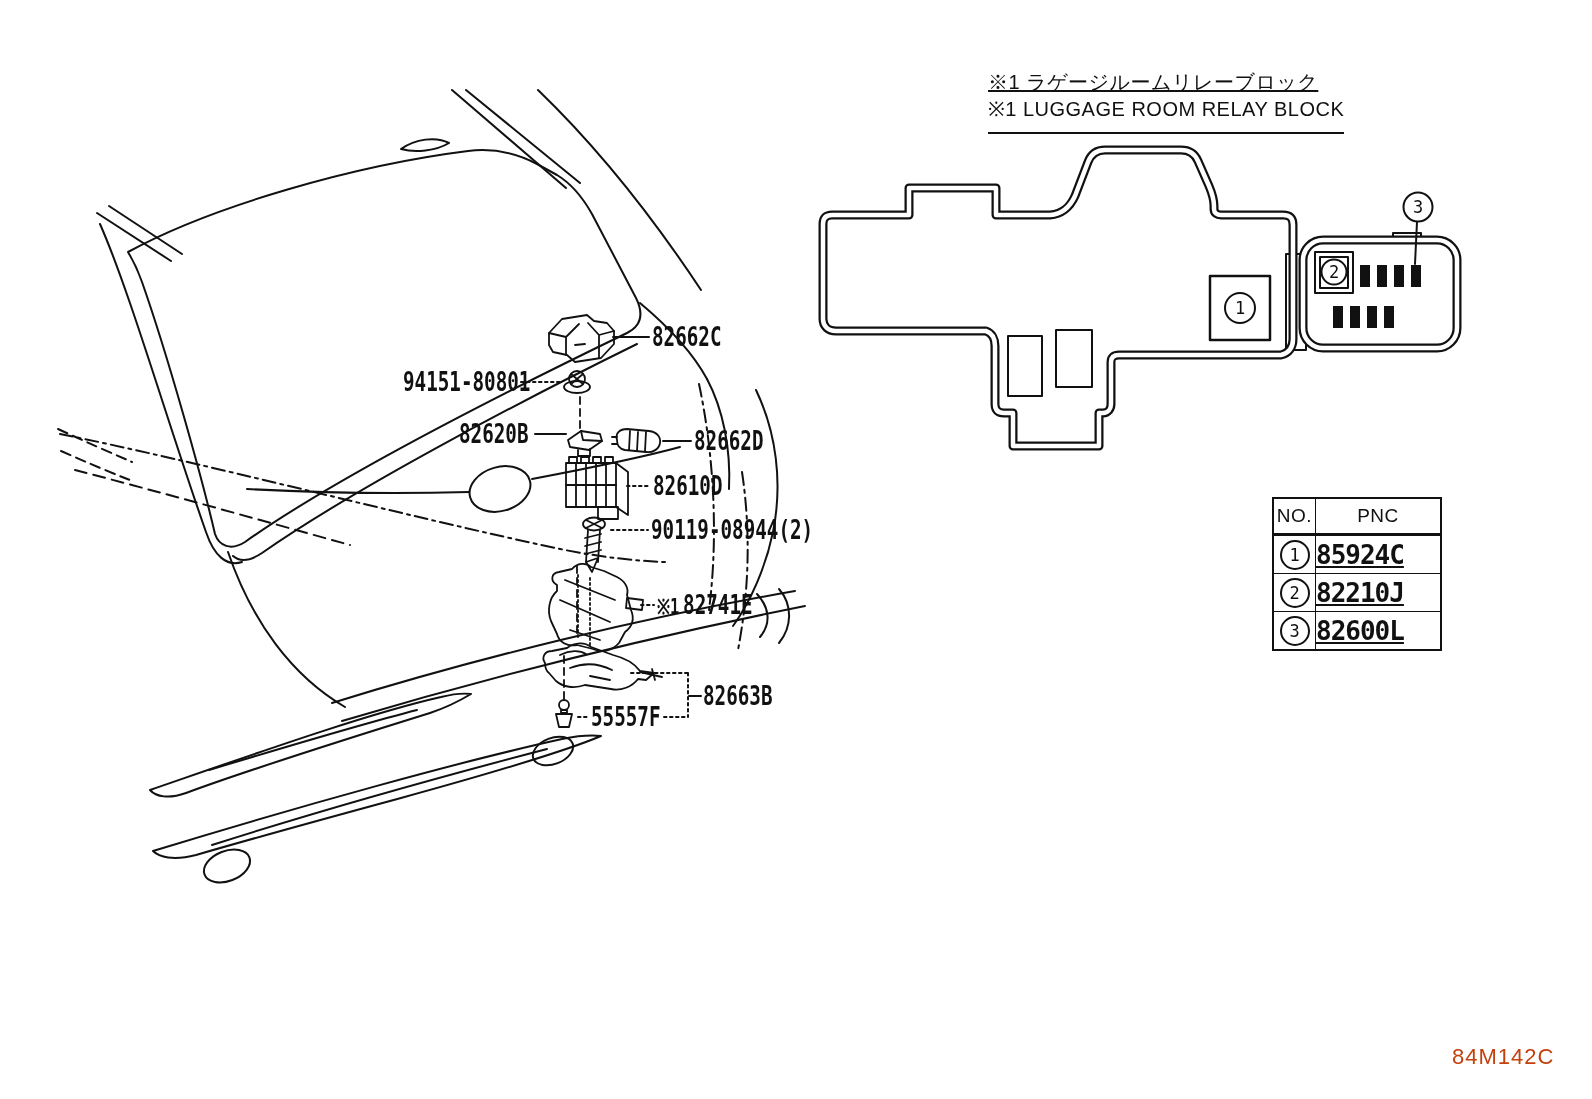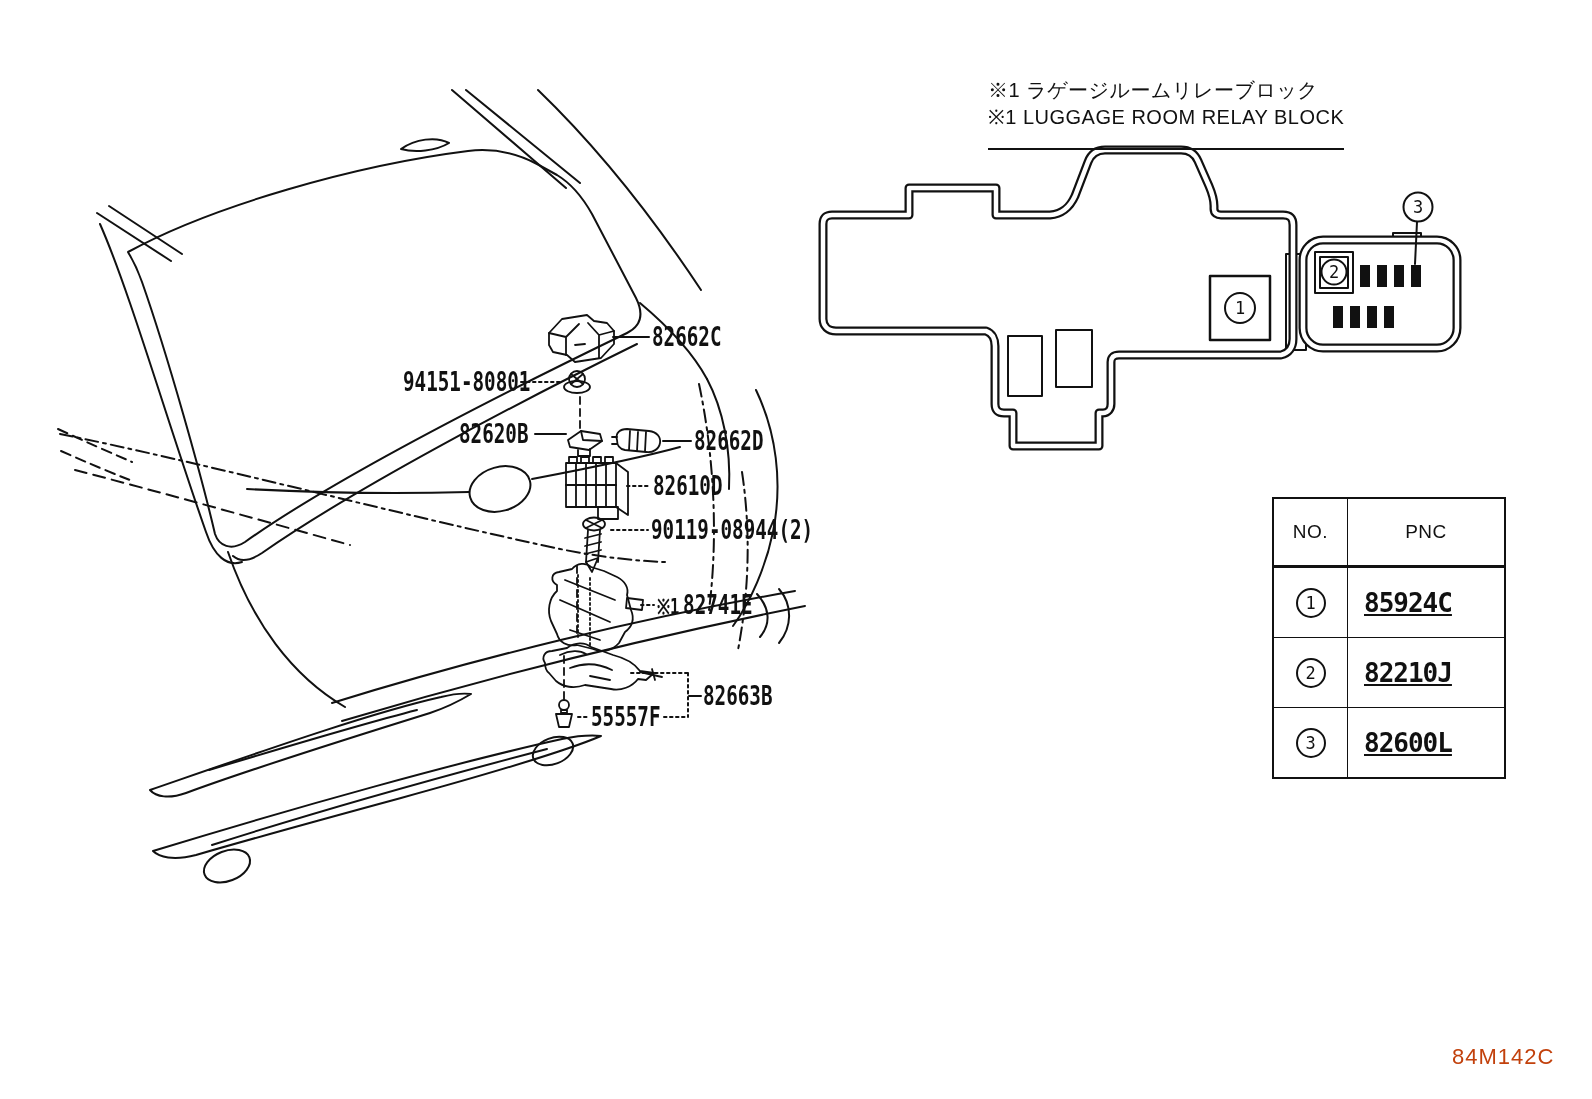--- a/index.html
+++ b/index.html
@@ -2,28 +2,28 @@
 <html><head>
 <meta charset="utf-8">
 <style>
   html,body{margin:0;padding:0;background:#fff;}
   #stage{position:relative;width:1592px;height:1099px;background:#ffffff;overflow:hidden;
          font-family:"Liberation Sans",sans-serif;color:#111;}
   svg{position:absolute;left:0;top:0;}
   .lbl{position:absolute;font:700 26px "DejaVu Sans Mono",monospace;color:#111;
        white-space:nowrap;transform:scaleX(0.74);transform-origin:0 50%;letter-spacing:0;}
   .lbl .pre{font-size:21px;margin-right:5px;}
-  .note{position:absolute;left:988px;top:78px;font:400 20px "Liberation Sans",sans-serif;
-        color:#111;letter-spacing:.5px;line-height:25px;}
-  .note .en{display:inline-block;border-bottom:2px solid #111;padding-bottom:18px;margin-top:2px;}
+  .note{position:absolute;left:988px;top:70px;font:400 20px "Liberation Sans",sans-serif;
+        color:#111;letter-spacing:.5px;line-height:25px;text-decoration:underline;}
+  .note .en{display:inline-block;border-bottom:2px solid #111;padding-bottom:10px;margin-top:2px;}
   .code{position:absolute;left:1452px;top:1044px;font:400 22px "Liberation Sans",sans-serif;
         letter-spacing:1px;color:#c2410c;}
   table.pnc{position:absolute;left:1272px;top:497px;border-collapse:collapse;
             border:2px solid #111;background:#fff;}
-  table.pnc td,table.pnc th{border:1.5px solid #111;padding:16px;}
+  table.pnc td,table.pnc th{border:1.5px solid #111;padding:0;}
   table.pnc th{font:400 19px "Liberation Sans",sans-serif;letter-spacing:.5px;}
   table.pnc thead th{height:34px;border-bottom:3px solid #111;}
   th.cno{width:41px;} th.cpnc{width:124px;}
   td.no{height:37px;text-align:center;}
   td.val{font:700 26px "DejaVu Sans Mono",monospace;padding-left:15px;letter-spacing:-1px;text-decoration:underline;}
   .circle{display:inline-flex;align-items:center;justify-content:center;width:26px;height:26px;
           border:2px solid #111;border-radius:50%;font:400 17px "DejaVu Sans Mono",monospace;}
 </style>
 </head>
 <body>

